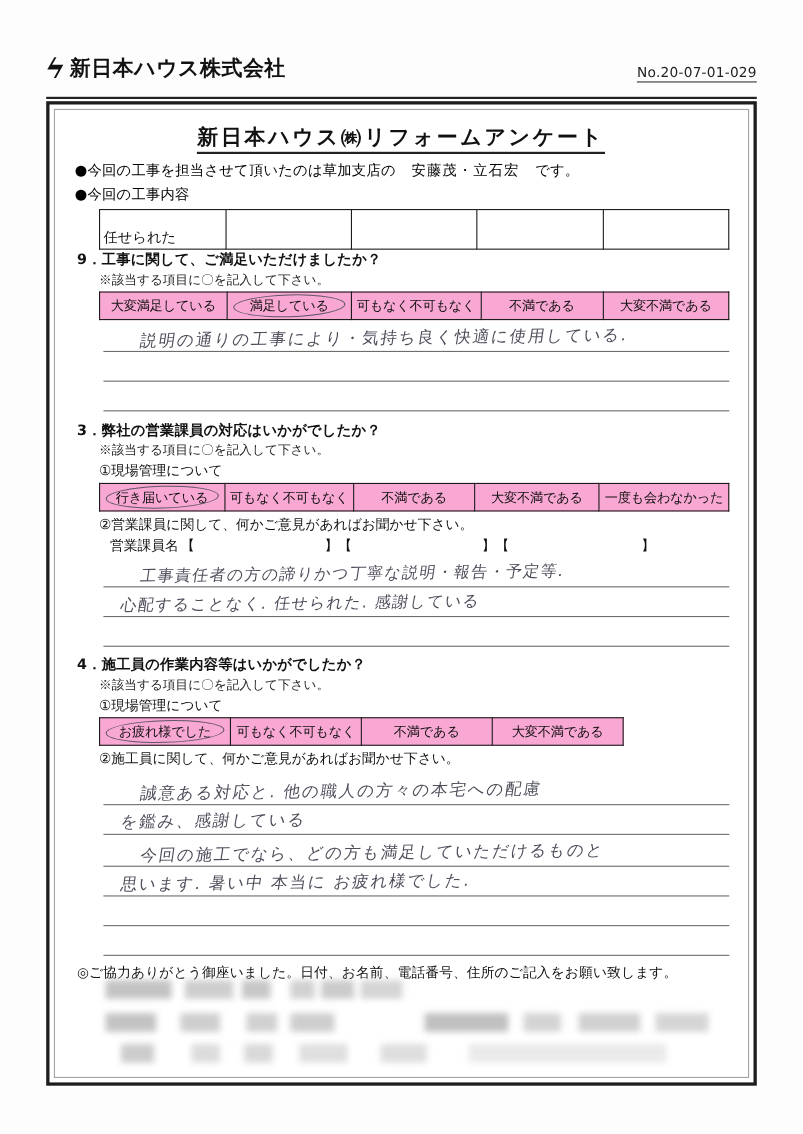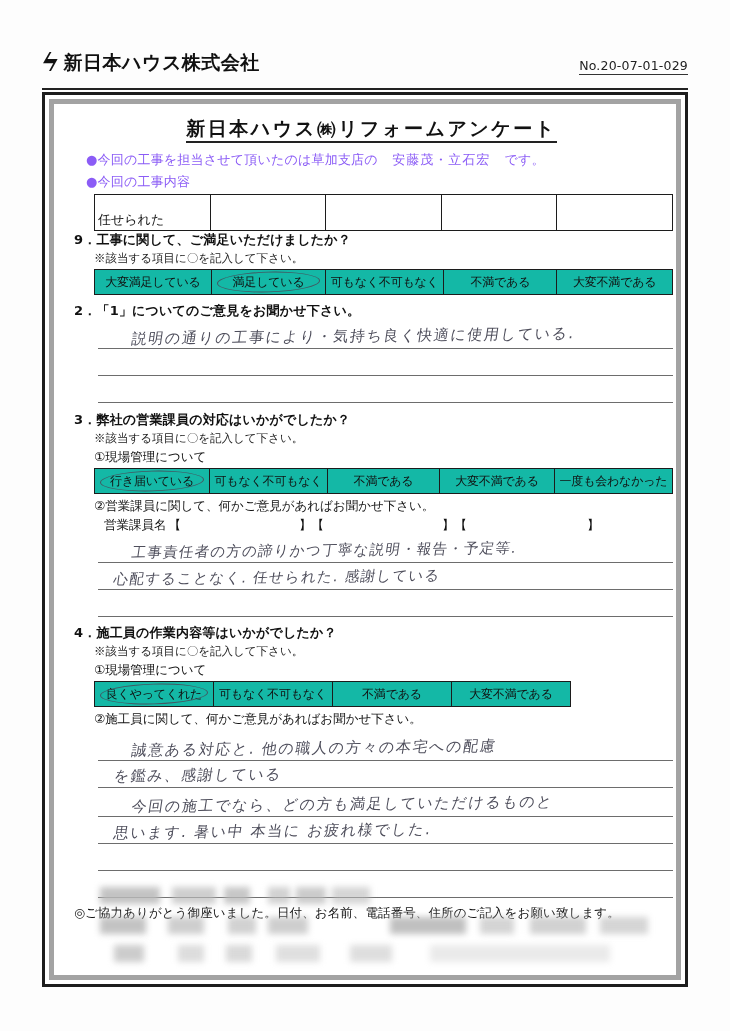--- a/index.html
+++ b/index.html
@@ -68,23 +68,23 @@
     position: absolute;
     left: 42px; top: 92px;
     width: 646px; height: 895px;
     border: 3px solid #1d1d1d;
     box-sizing: border-box;
     background: #fff;
   }
   .form-inner {
     position: absolute;
     inset: 4px;
-    border: 5px solid #a3a3a3;
+    border: 1px solid #a3a3a3;
     box-sizing: border-box;
-    padding: 8px 3px 0 16px;
+    padding: 8px 17px 0 16px;
   }
 
   
   .form-title {
     text-align: center;
     font-family: "DejaVu Sans", "Liberation Sans", sans-serif;
     font-size: 19px;
     font-weight: 700;
     letter-spacing: 2.5px;
     color: #111;
@@ -92,23 +92,23 @@
   }
   .form-title span {
     border-bottom: 2px solid #222;
     padding-bottom: 2px;
   }
 
   
   .lead {
     font-family: "DejaVu Sans", "Liberation Sans", sans-serif;
     font-size: 13px;
-    color: #8b5cf6;
+    color: #000000;
     line-height: 1.35;
-    margin: 0 0 4px 16px;
+    margin: 0 0 4px 2px;
     letter-spacing: 0.2px;
   }
   .staffname { margin: 0 10px; letter-spacing: 1px; }
 
   .q-title {
     font-family: "DejaVu Sans", "Liberation Sans", sans-serif;
     font-size: 13px;
     font-weight: 700;
     color: #111;
     margin: 0 0 2px 4px;
@@ -125,21 +125,21 @@
     font-size: 12.5px;
     color: #111;
     margin: 0 0 2px 24px;
   }
 
   
   .opt-table {
     border-collapse: collapse;
     margin-left: 24px;
     table-layout: fixed;
-    background: #14b8a6;
+    background: #f9a8d4;
   }
   .opt-table td {
     border: 1.4px solid #1c1c1c;
     height: 22px;
     text-align: center;
     vertical-align: middle;
     font-family: "DejaVu Sans", "Liberation Sans", sans-serif;
     font-size: 12px;
     color: #111;
     position: relative;
@@ -299,21 +299,20 @@
           <tr>
       <td>大変満足している</td>
       <td class="circled">満足している</td>
       <td>可もなく不可もなく</td>
       <td>不満である</td>
       <td>大変不満である</td>
     </tr>
   </tbody>
       </table>
 
-  <p class="q-title" style="margin-top:7px">2．「1」についてのご意見をお聞かせ下さい。</p>
   <div class="rules">
     <div class="rule-row">
       <span class="hand">説明の通りの工事により・気持ち良く快適に使用している.</span>
     </div>
     <div class="rule-row">
       <span class="hand"></span>
     </div>
     <div class="rule-row last">
       <span class="hand"></span>
     </div>
@@ -354,21 +353,21 @@
       <span class="hand tiny"></span>
     </div>
   </div>
 
   <p class="q-title" style="margin-top:7px">4．施工員の作業内容等はいかがでしたか？</p>
   <p class="q-note">※該当する項目に〇を記入して下さい。</p>
   <p class="sub-label">①現場管理について</p>
   <table class="opt-table narrow">
     <tbody>
           <tr>
-      <td class="circled">良くやってくれた</td>
+      <td class="circled">お疲れ様でした</td>
       <td>可もなく不可もなく</td>
       <td>不満である</td>
       <td>大変不満である</td>
     </tr>
   </tbody>
       </table>
 
   <p class="sub-label" style="margin-top:4px">②施工員に関して、何かご意見があればお聞かせ下さい。</p>
 
   <div class="rules">

